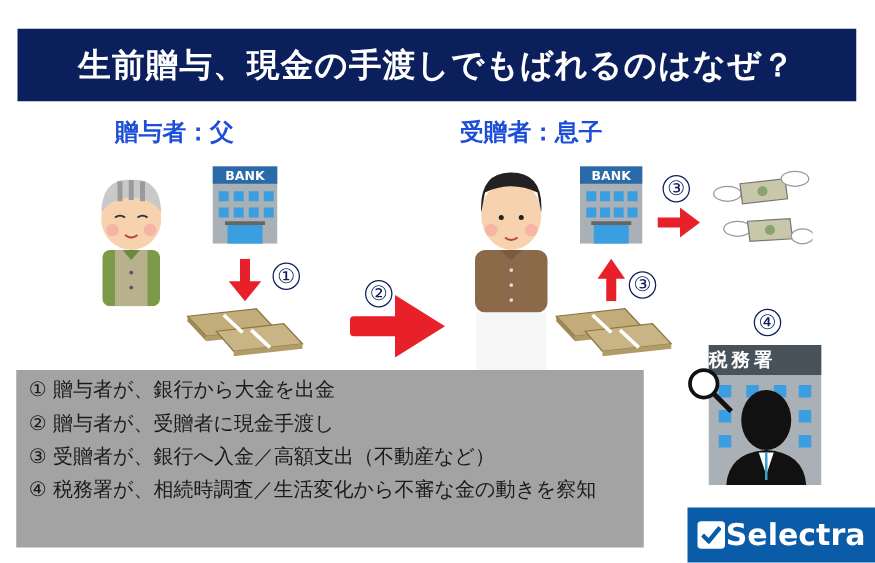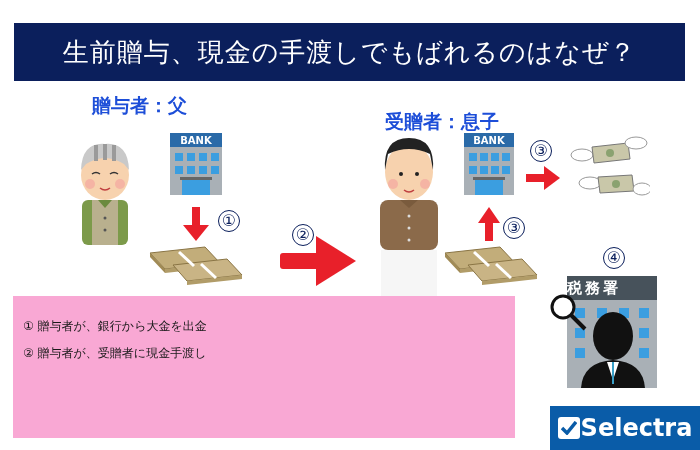--- a/index.html
+++ b/index.html
@@ -1,21 +1,21 @@
 <!DOCTYPE html>
 <html><head>
 <meta charset="utf-8">
 <style>
   * { box-sizing: border-box; margin: 0; padding: 0; }
   body { width: 700px; height: 450px; background: #ffffff; position: relative; overflow: hidden; font-family: "DejaVu Sans", sans-serif; }
   .abs { position: absolute; }
-  .title-bar { left: 14px; top: 23px; width: 671px; height: 58px; background: #0b1f5c; color: #fff; font-weight: normal; font-size: 26px; display: flex; align-items: center; justify-content: center; letter-spacing: 1px; }
+  .title-bar { left: 14px; top: 23px; width: 671px; height: 58px; background: #0b1f5c; color: #fff; font-weight: bold; font-size: 26px; display: flex; align-items: center; justify-content: center; letter-spacing: 1px; }
   .role-label { font-size: 19px; font-weight: bold; color: #1d4ed8; }
   .num { font-size: 16px; color: #0b1f5c; border: 1.5px solid #0b1f5c; border-radius: 50%; width: 22px; height: 22px; display: flex; align-items: center; justify-content: center; line-height: 1; }
-  .info-box { left: 13px; top: 296px; width: 502px; height: 142px; background: #f9a8d4; padding: 17px 10px; color: #1a1a1a; font-size: 12px; line-height: 26.5px; }
+  .info-box { left: 13px; top: 296px; width: 502px; height: 142px; background: #a3a3a3; padding: 3px 10px; color: #1a1a1a; font-size: 16px; line-height: 26.5px; }
   .info-box .bold { font-weight: normal; }
   .selectra { left: 550px; top: 406px; width: 150px; height: 44px; background: #0a5ca8; color: #fff; font-weight: bold; font-size: 24px; display: flex; align-items: center; justify-content: center; gap: 1px; font-family: "DejaVu Sans", sans-serif; }
   .check-box { width: 22px; height: 22px; background: #fff; border-radius: 3px; display: flex; align-items: center; justify-content: center; }
   .tax-office { left: 567px; top: 276px; width: 90px; height: 112px; background: #a9b0b6; }
   .tax-sign { width: 90px; height: 24px; background: #47525b; color: #fff; font-weight: bold; font-size: 15px; line-height: 24px; letter-spacing: 3px; }
 </style>
 </head>
 <body>
 
 <div class="abs title-bar">生前贈与、現金の手渡しでもばれるのはなぜ？</div>
@@ -81,21 +81,21 @@
 </div>
 
 <div class="abs num" style="left:292px; top:224px;">②</div>
 <div class="abs" style="left:280px; top:236px;">
   <svg width="76" height="50" viewBox="0 0 76 50">
       <rect x="0" y="17" width="40" height="16" rx="3" fill="#e8202a"></rect>
       <polygon points="36,0 76,25 36,50" fill="#e8202a"></polygon>
     </svg>
 </div>
 
-<div class="abs role-label" style="left:385px; top:93px;margin-top:16px;">受贈者：息子</div>
+<div class="abs role-label" style="left:368px; top:93px;">受贈者：息子</div>
 
 <div class="abs" style="left:378px; top:130px; width:62px; height:170px;">
   <svg width="62" height="170" viewBox="0 0 62 170">
     <rect x="2" y="70" width="58" height="50" rx="8" fill="#8b6a4a"></rect>
     <path d="M22 70 L31 78 L40 70" fill="#7a5b3d"></path>
     <circle cx="31" cy="86" r="1.5" fill="#ddd"></circle>
       <circle cx="31" cy="98" r="1.5" fill="#ddd"></circle>
       <circle cx="31" cy="110" r="1.5" fill="#ddd"></circle>
     <ellipse cx="31" cy="42" rx="24" ry="28" fill="#f7d2ae"></ellipse>
     <path d="M7 40 Q5 8 31 8 Q57 8 55 40 L52 24 Q31 14 10 24 Z" fill="#222"></path>
@@ -188,20 +188,22 @@
 <div class="abs" style="left:549px; top:293px;">
   <svg width="40" height="40" viewBox="0 0 40 40">
       <circle cx="14" cy="14" r="11" fill="#fff" stroke="#111" stroke-width="3"></circle>
       <line x1="22" y1="22" x2="36" y2="36" stroke="#111" stroke-width="4"></line>
     </svg>
 </div>
 
 <div class="abs info-box">
   <div>① 贈与者が、銀行から大金を出金</div>
   <div class="bold">② 贈与者が、受贈者に現金手渡し</div>
+  <div>③ 受贈者が、銀行へ入金／高額支出（不動産など）</div>
+  <div>④ 税務署が、相続時調査／生活変化から不審な金の動きを察知</div>
 </div>
 
 <div class="abs selectra">
   <span class="check-box">
     <svg width="16" height="14" viewBox="0 0 16 14">
         <path d="M1 7 L6 12 L15 1" stroke="#0a5ca8" stroke-width="3.5" fill="none"></path>
       </svg>
   </span>
   <span>Selectra</span>
 </div>

